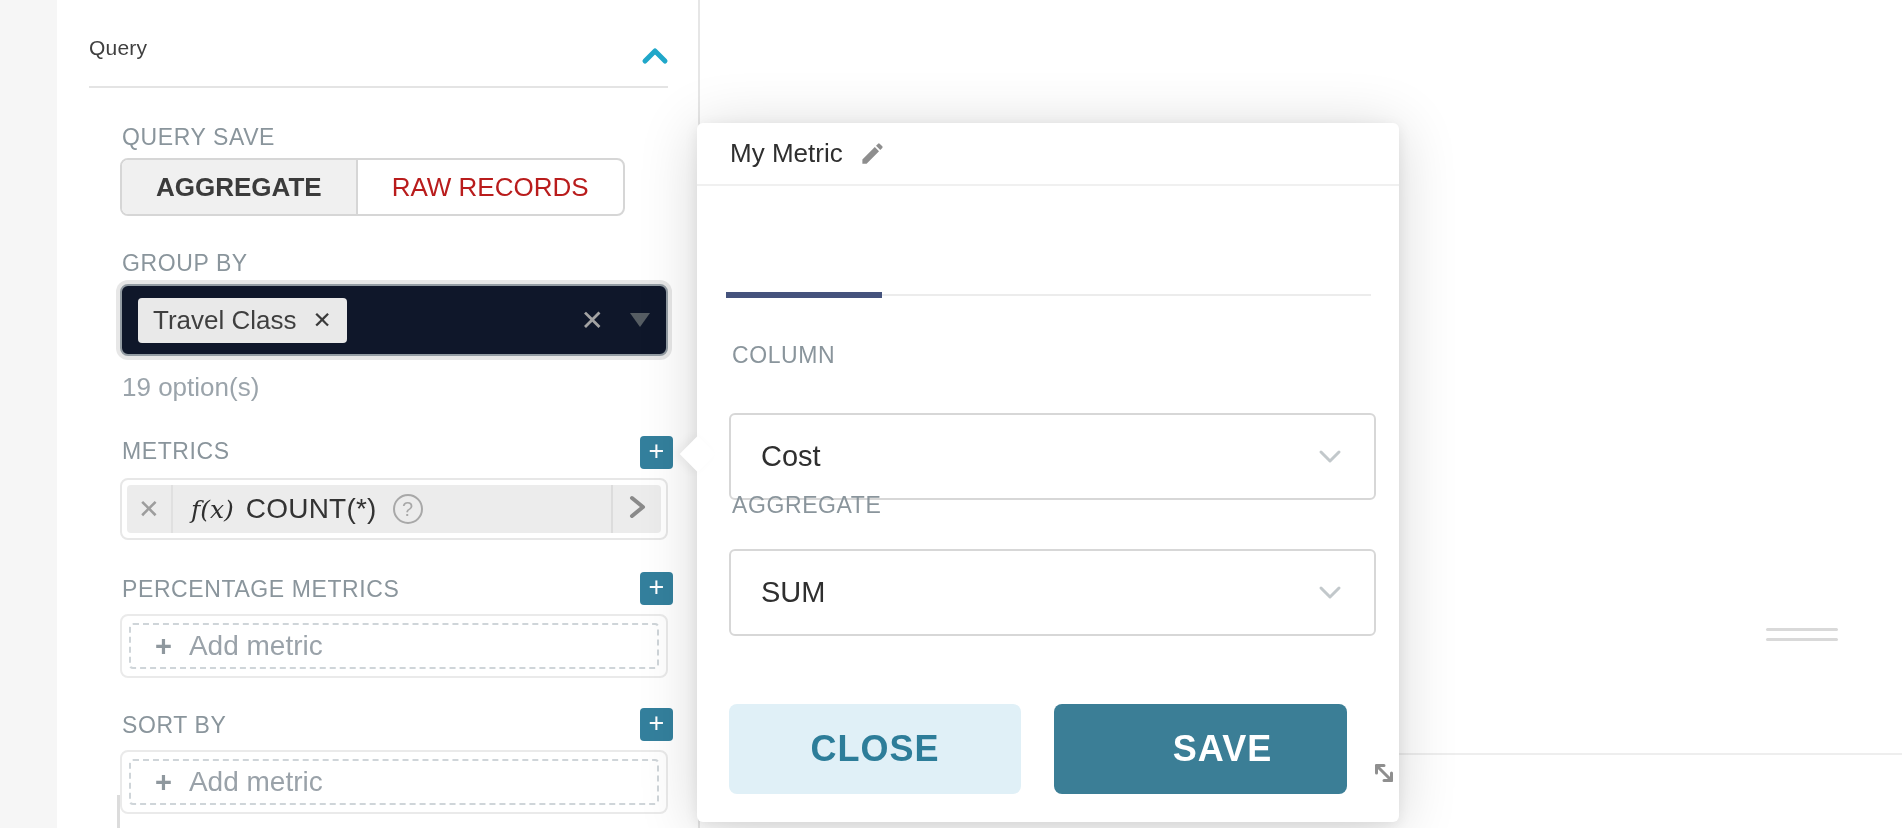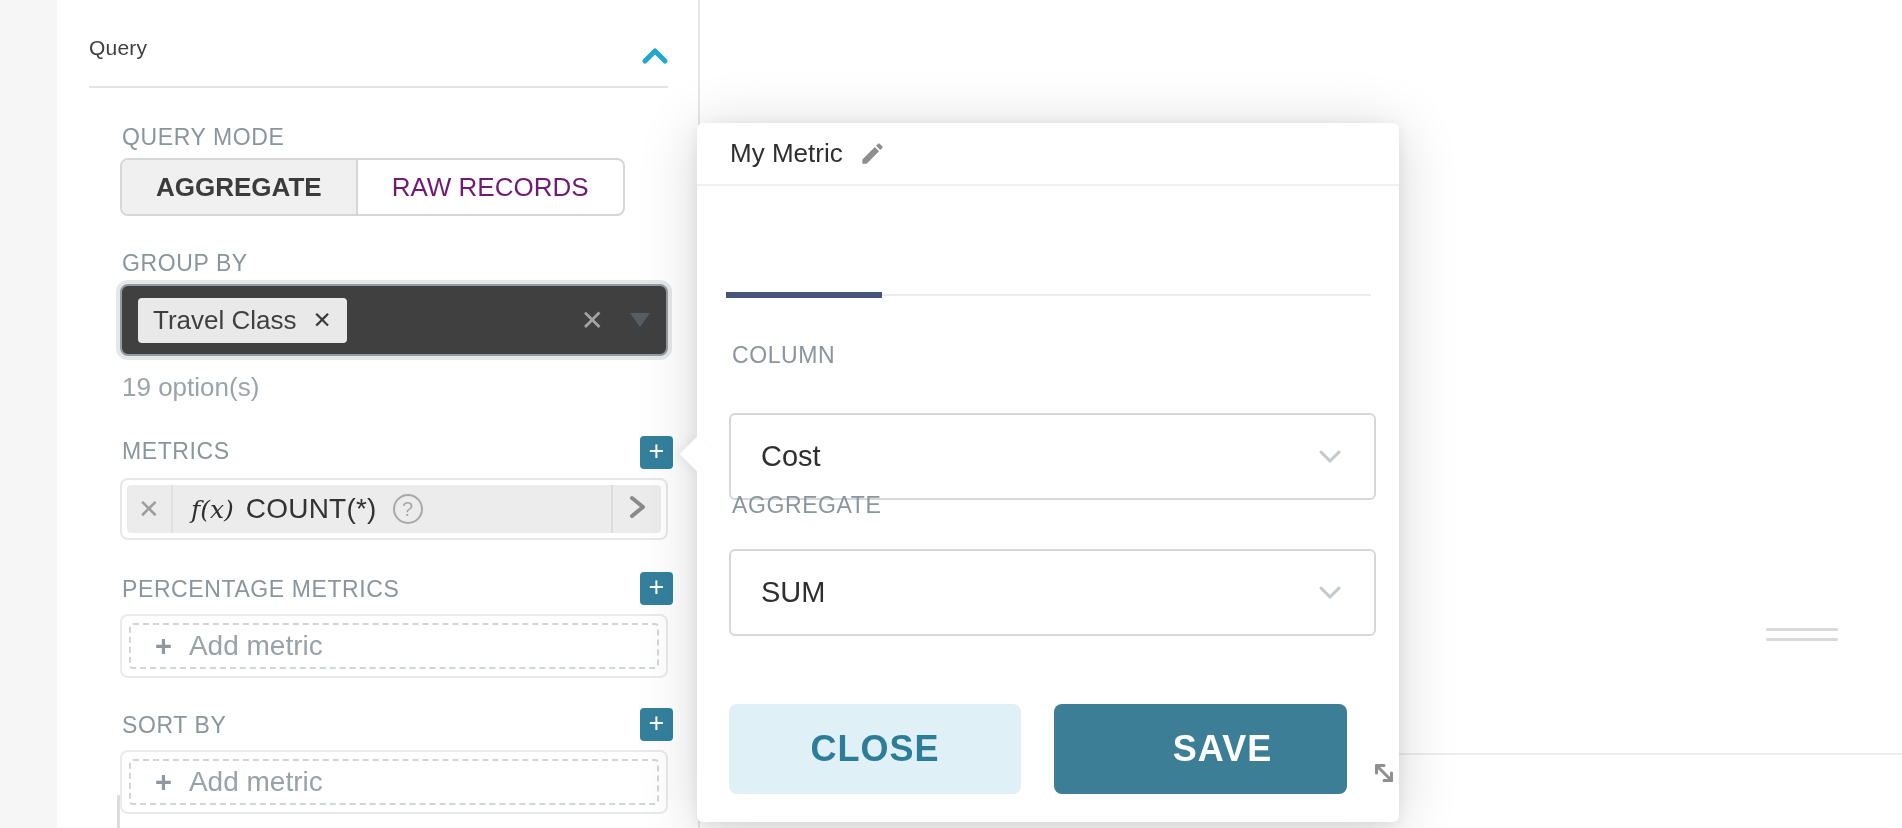--- a/index.html
+++ b/index.html
@@ -14,23 +14,23 @@
   
   .q-title { position:absolute; left:89px; top:36px; font-size:21px; color:#404040; letter-spacing:.2px; }
   .collapse-btn { position:absolute; left:638px; top:42px; width:34px; height:30px; cursor:pointer; }
   .q-divider { position:absolute; left:89px; top:86px; width:579px; height:2px; background:#e4e4e4; }
 
   .ctl-label { position:absolute; font-size:23px; color:#8a959c; letter-spacing:.6px; white-space:nowrap; }
 
   .segmented { position:absolute; left:120px; top:158px; height:58px; display:flex; border:2px solid #d6d6d6; border-radius:8px; overflow:hidden; background:#fff; }
   .seg { display:flex; align-items:center; justify-content:center; font-size:26px; cursor:pointer; padding:0 34px; }
   .seg.active { background:#f0f0f0; color:#3b3b3b; font-weight:700; border-right:2px solid #d6d6d6; }
-  .seg.inactive { color:#701a75; }
-
-  .gb-select { position:absolute; left:120px; top:284px; width:548px; height:72px; background:#404040; border:2px solid #939ca3; box-shadow:0 0 0 4px #e7e7e7; border-radius:8px; display:flex; align-items:center; padding:0 16px; cursor:text; }
+  .seg.inactive { color:#b91c1c; }
+
+  .gb-select { position:absolute; left:120px; top:284px; width:548px; height:72px; background:#0f172a; border:2px solid #939ca3; box-shadow:0 0 0 4px #e7e7e7; border-radius:8px; display:flex; align-items:center; padding:0 16px; cursor:text; }
   .gb-tag { display:flex; align-items:center; gap:16px; background:#e9e9e9; border-radius:4px; padding:7px 15px; font-size:26px; color:#3f3f3f; }
   .gb-tag .tag-x { font-size:23px; font-weight:700; color:#3b3b3b; cursor:pointer; }
   .gb-spacer { flex:1; }
   .gb-clear { font-size:28px; color:#a3a3a3; margin-right:26px; cursor:pointer; }
   .caret-down { width:0; height:0; border-left:10px solid transparent; border-right:10px solid transparent; border-top:14px solid #565d63; cursor:pointer; }
   .options-count { position:absolute; left:122px; top:372px; font-size:26px; color:#9ba4ab; }
 
   .plus-btn { position:absolute; width:33px; height:33px; background:#34809d; border-radius:4px; color:#fff; font-size:27px; line-height:31px; text-align:center; cursor:pointer; font-weight:400; }
 
   .metric-pill-outer { position:absolute; left:120px; top:478px; width:548px; height:62px; background:#fff; border:2px solid #e7e7e7; border-radius:8px; padding:5px; }
@@ -90,21 +90,21 @@
   <div class="q-title">Query</div>
   <div class="collapse-btn">
     <span>
       <svg width="34" height="30" viewBox="0 0 34 30">
           <polyline points="7,19 17,9 27,19" fill="none" stroke="#20A7C9" stroke-width="5" stroke-linecap="round" stroke-linejoin="round"></polyline>
         </svg>
     </span>
   </div>
   <div class="q-divider"></div>
 
-  <div class="ctl-label" style="left:122px; top:124px;">QUERY MODE</div>
+  <div class="ctl-label" style="left:122px; top:124px;">QUERY SAVE</div>
   <div class="segmented">
     <div class="seg active">AGGREGATE</div>
     <div class="seg inactive">RAW RECORDS</div>
   </div>
 
   <div class="ctl-label" style="left:122px; top:250px;">GROUP BY</div>
   <div class="gb-select">
     <span class="gb-tag">
       <span>Travel Class</span>
       <span class="tag-x">✕</span>

